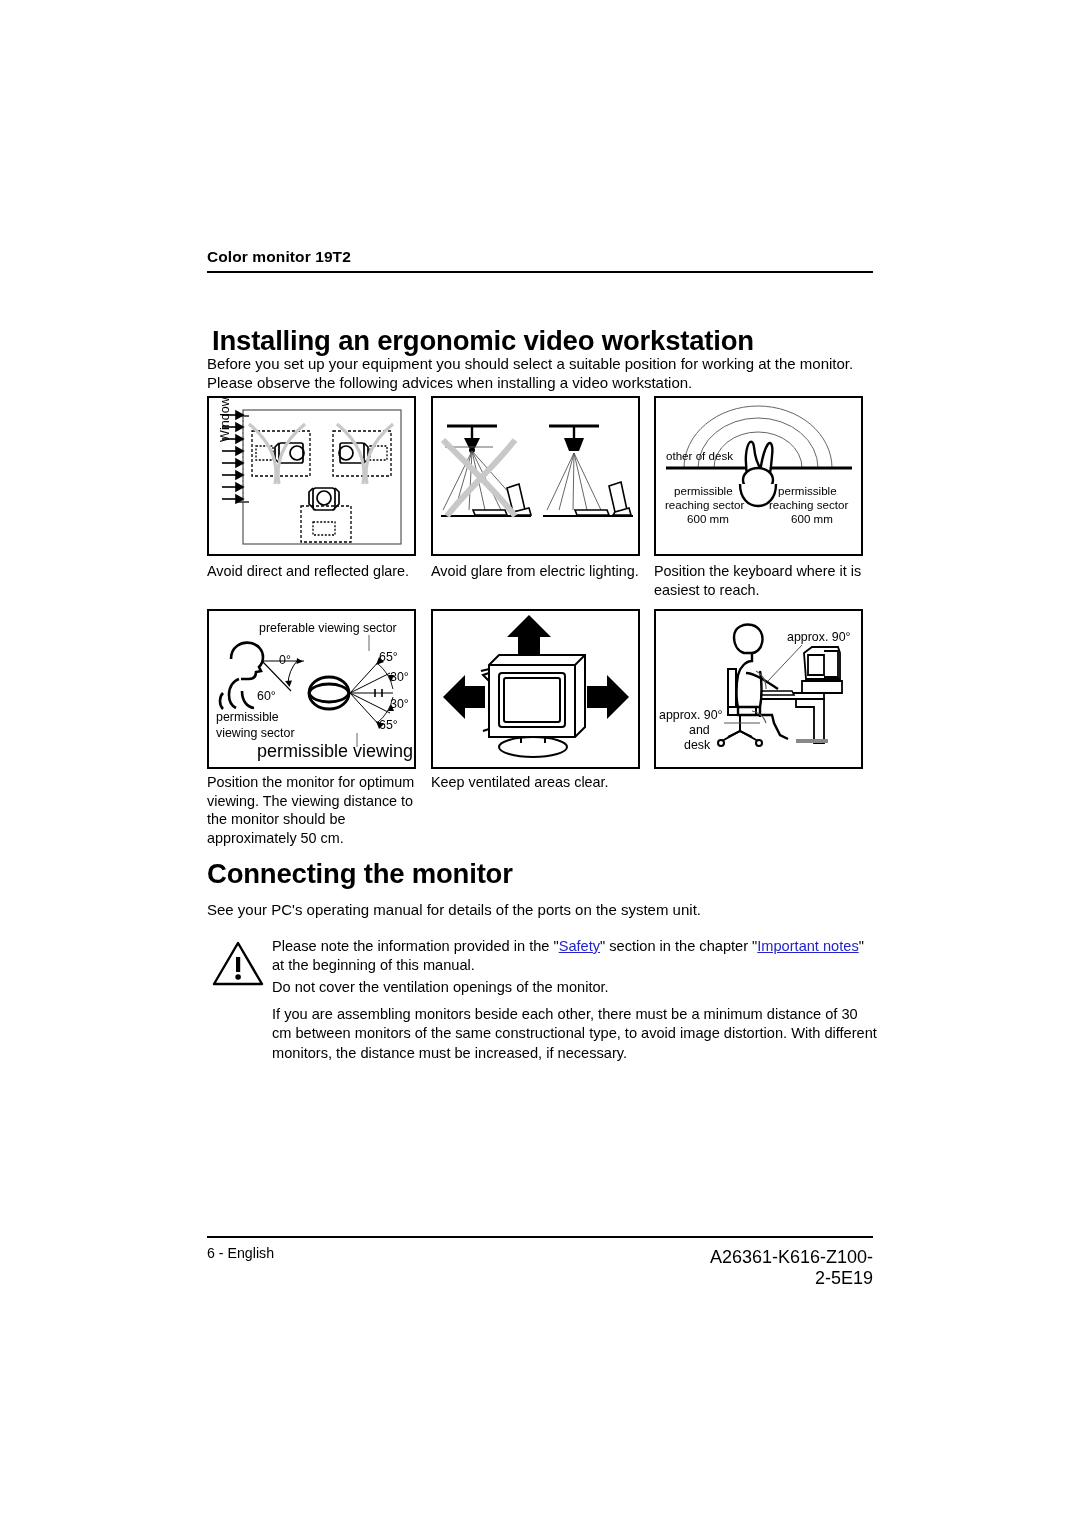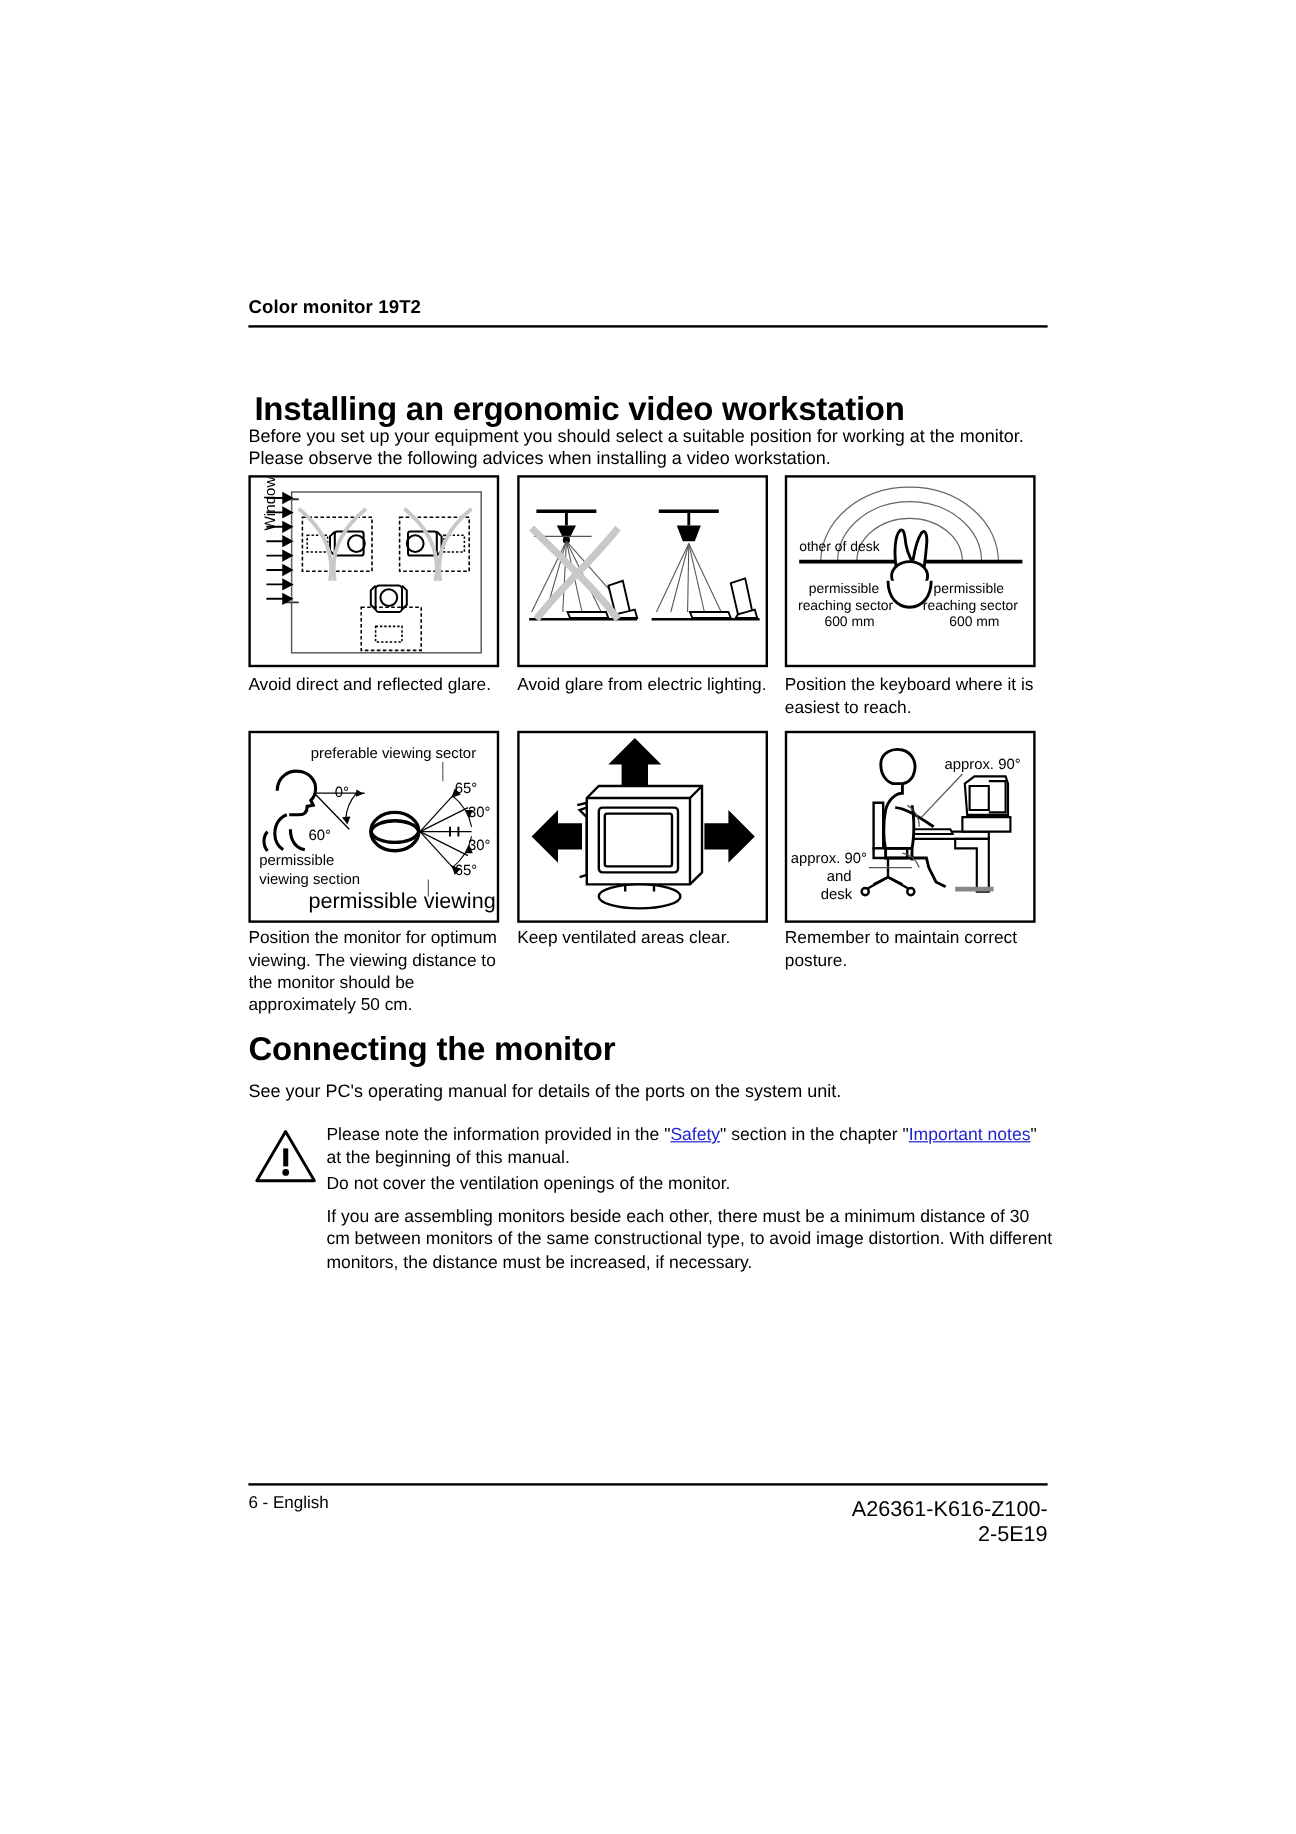--- a/index.html
+++ b/index.html
@@ -353,21 +353,21 @@
       <line x1="148" y1="122" x2="148" y2="136" stroke="#666" stroke-width="1"></line>
     </svg>
     <div class="fig-txt" style="left:50px; top:11px; font-size:12.4px;text-align:center;">preferable viewing sector</div>
     <div class="fig-txt" style="left:70px; top:43px; font-size:12.4px;">0°</div>
     <div class="fig-txt" style="left:48px; top:79px; font-size:12.4px;">60°</div>
     <div class="fig-txt" style="left:170px; top:40px; font-size:12.4px;">65°</div>
     <div class="fig-txt" style="left:181px; top:60px; font-size:12.4px;">30°</div>
     <div class="fig-txt" style="left:181px; top:87px; font-size:12.4px;">30°</div>
     <div class="fig-txt" style="left:170px; top:108px; font-size:12.4px;">65°</div>
     <div class="fig-txt" style="left:7px; top:100px; font-size:12.4px;">permissible</div>
-    <div class="fig-txt" style="left:7px; top:116px; font-size:12.4px;">viewing section</div>
+    <div class="fig-txt" style="left:7px; top:116px; font-size:12.4px;">viewing sector</div>
     <div class="fig-txt" style="left:48px; top:134px; font-size:18px;">permissible viewing sector</div>
   </div>
   <div class="fig-caption cap-row-2 fig-col-1">Position the monitor for optimum viewing. The viewing distance to the monitor should be approximately 50 cm.</div>
 
   <div class="fig-box fig-row-2 fig-col-2">
     <svg width="205" height="156" viewBox="0 0 205 156">
 
       <polygon points="96,4 118,26 107,26 107,46 85,46 85,26 74,26" fill="#000"></polygon>
 
       <g fill="#fff" stroke="#000" stroke-width="2">
@@ -428,21 +428,20 @@
       <path d="M96 100 A18 18 0 0 1 110 112" fill="none" stroke="#555" stroke-width="1.1"></path>
 
       <line x1="112" y1="70" x2="146" y2="34" stroke="#555" stroke-width="1"></line>
       <line x1="68" y1="112" x2="104" y2="112" stroke="#555" stroke-width="1"></line>
     </svg>
     <div class="fig-txt" style="left:131px; top:20px; font-size:12.4px;">approx. 90°</div>
     <div class="fig-txt" style="left:3px; top:98px; font-size:12.4px;">approx. 90°</div>
     <div class="fig-txt" style="left:33px; top:113px; font-size:12.4px;">and</div>
     <div class="fig-txt" style="left:28px; top:128px; font-size:12.4px;">desk</div>
   </div>
-  <div class="fig-caption cap-row-2 fig-col-3">Remember to maintain correct posture.</div>
 
   <div class="h1" id="title-connecting">Connecting the monitor</div>
 
   <div class="body-text" id="connect-paragraph">See your PC's operating manual for details of the ports on the system unit.</div>
 
   <svg id="warning-triangle" viewBox="0 0 52 46">
     <path d="M26 3 L50 44 L2 44 Z" fill="none" stroke="#000" stroke-width="2.4" stroke-linejoin="round"></path>
     <rect x="24" y="17" width="4.2" height="15" fill="#000"></rect>
     <circle cx="26.1" cy="37" r="2.8" fill="#000"></circle>
   </svg>

